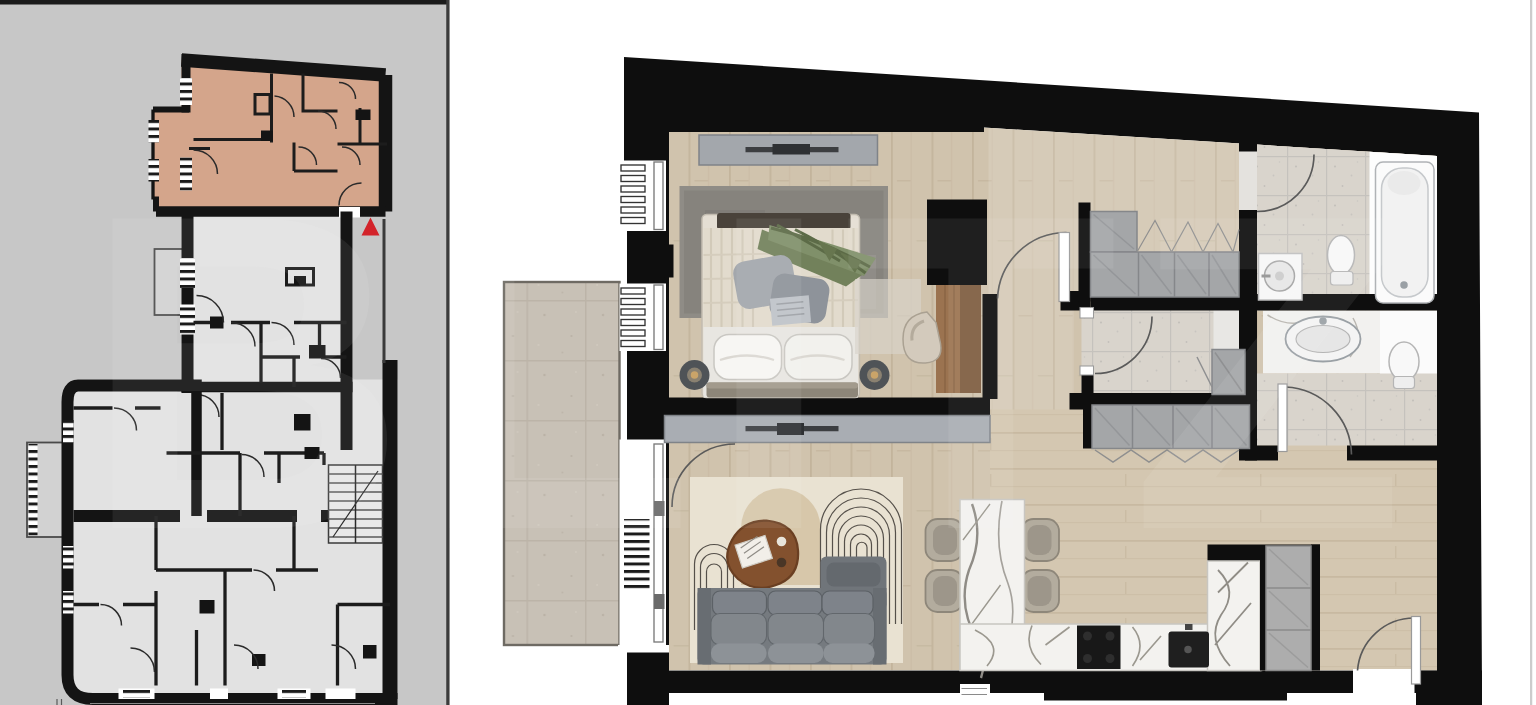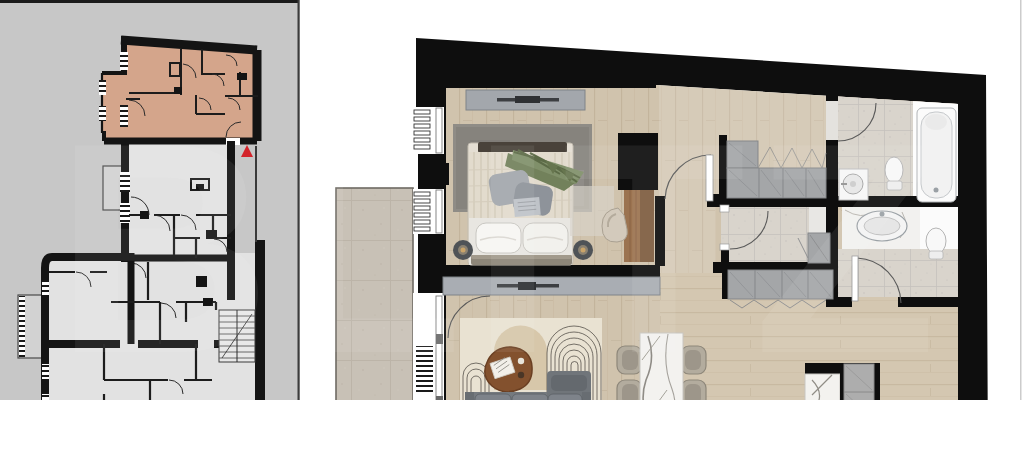--- a/index.html
+++ b/index.html
@@ -1,16 +1,16 @@
 <!DOCTYPE html>
 <html><head>
 <meta charset="utf-8">
 <style>
   html,body{margin:0;padding:0;background:#ffffff;}
-  #c{position:relative;width:1024px;height:400px;overflow:hidden;font-family:"Liberation Sans",sans-serif;}
+  #c{position:relative;width:1024px;height:470px;overflow:hidden;font-family:"Liberation Sans",sans-serif;}
   svg{display:block;}
 </style>
 </head>
 <body>
 <div id="c">
 <svg width="1024" height="470" viewBox="0 0 1024 470">
 <defs>
   <pattern id="woodV" width="27" height="90" patternUnits="userSpaceOnUse">
     <rect width="27" height="90" fill="#d0c3ad"></rect>
     <rect x="0" width="1.2" height="90" fill="#b8a88e" opacity="0.55"></rect>

